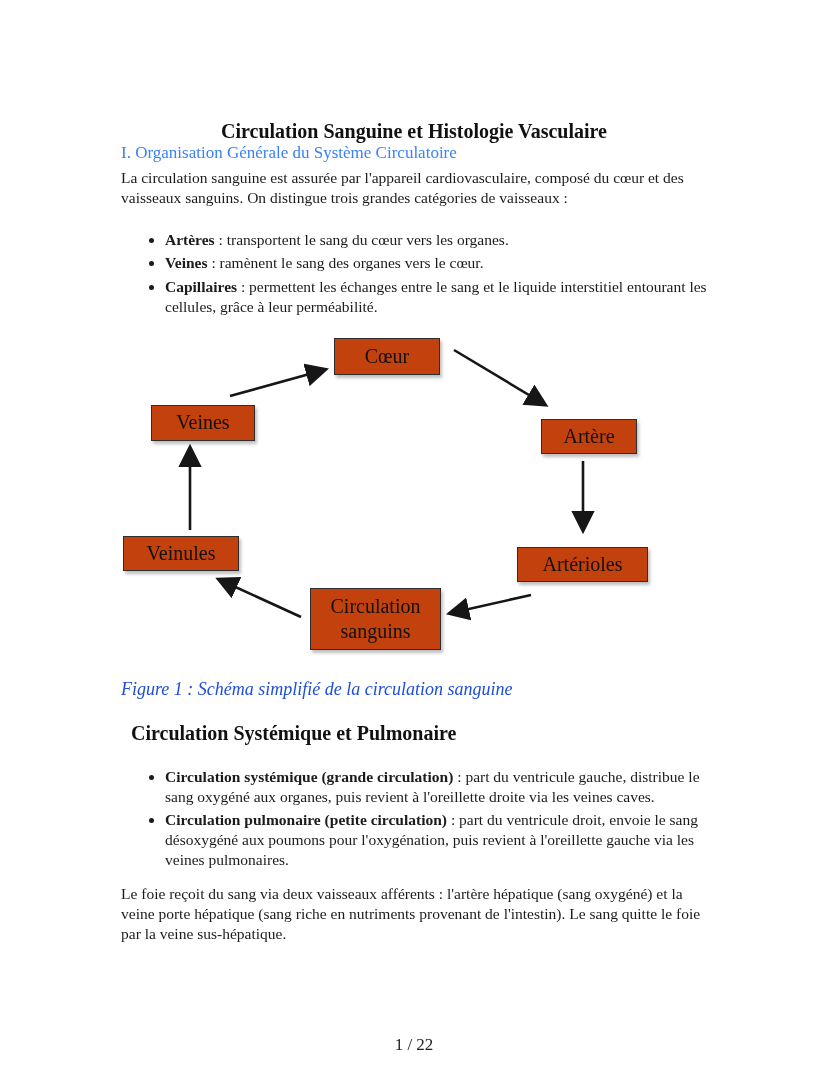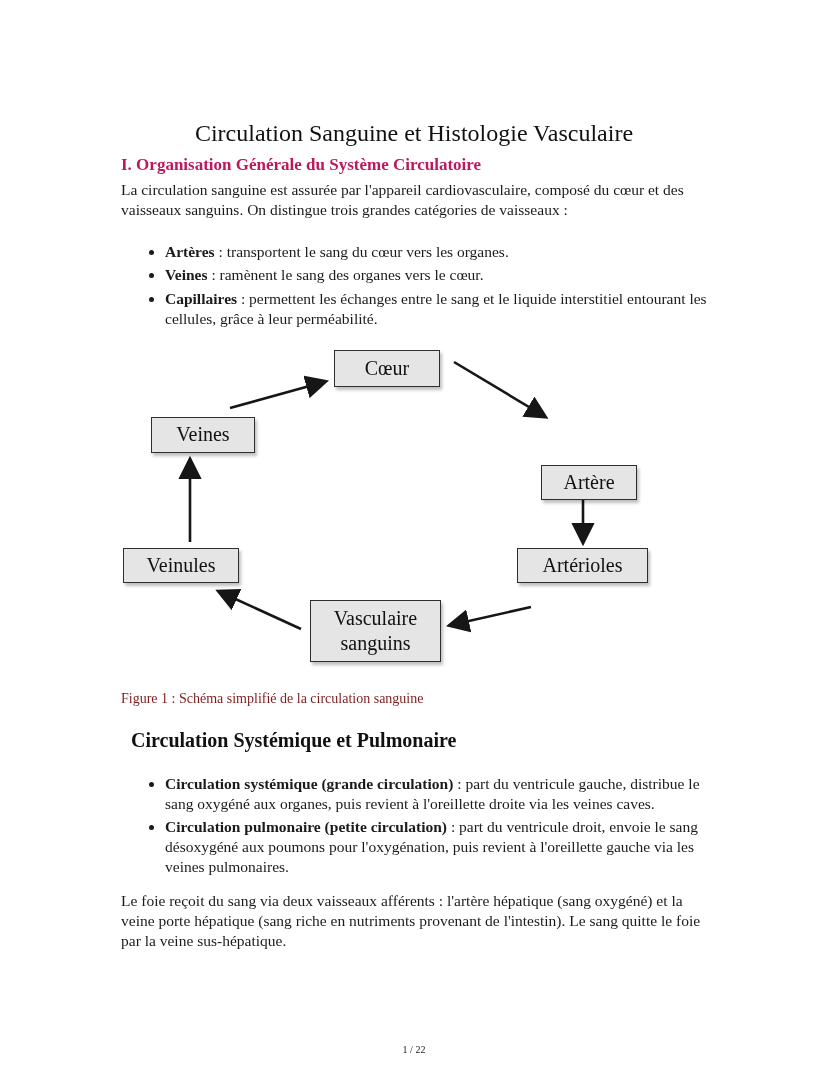--- a/index.html
+++ b/index.html
@@ -11,32 +11,32 @@
     margin: 0 auto;
     background: #ffffff;
     position: relative;
     font-family: "Liberation Serif", "DejaVu Serif", serif;
     color: #1b1b1b;
     padding: 120px 121px 0 121px;
     overflow: hidden;
   }
 
   .doc-title {
-    font-size: 24px;
-    font-weight: 400;
+    font-size: 20px;
+    font-weight: 700;
     text-align: center;
-    margin: 0 0 8px 0;
+    margin: 0 0 0 0;
     color: #111;
   }
 
   .h-main {
     font-size: 17px;
-    font-weight: 700;
+    font-weight: 400;
     margin: 0 0 5px 0;
-    color: #be185d;
+    color: #3b82f6;
   }
 
   .h-sub {
     font-size: 20px;
     font-weight: 700;
     margin: 22px 0 5px 10px;
     color: #111;
   }
 
   .body-text {
@@ -61,51 +61,52 @@
     height: 325px;
     margin-top: 10px;
   }
   .diagram svg.arrows {
     position: absolute;
     left: 0; top: 0;
     width: 586px; height: 325px;
   }
   .dnode {
     position: absolute;
-    background: #e5e5e5;
+    background: #c2410c;
     border: 1.5px solid #2e2e2e;
     box-shadow: 2px 3px 3px rgba(0,0,0,0.25);
     display: flex;
     align-items: center;
     justify-content: center;
     text-align: center;
     font-size: 20px;
     line-height: 1.25;
     color: #111;
     padding: 8px 4px;
   }
   .n-coeur       { left: 213px; top: 8px;   width: 106px; height: 37px; }
-  .n-artere      { left: 420px; top: 89px;  width: 96px;  height: 35px; margin-top: 34px; }
-  .n-arterioles  { left: 396px; top: 206px; width: 131px; height: 35px; }
+  .n-artere      { left: 420px; top: 89px;  width: 96px;  height: 35px; }
+  .n-arterioles  { left: 396px; top: 217px; width: 131px; height: 35px; }
   .n-capillaires { left: 189px; top: 258px; width: 131px; height: 62px; }
   .n-veinules    { left: 2px;   top: 206px; width: 116px; height: 35px; }
   .n-veines      { left: 30px;  top: 75px;  width: 104px; height: 36px; }
 
   .fig-caption {
-    font-size: 14px;
+    font-size: 18px;
+    font-style: italic;
     margin-top: 24px;
-    color: #7f1d1d;
+    color: #1d4ed8;
   }
 
   .page-number {
     position: absolute;
     left: 0; right: 0;
     bottom: 16px;
     text-align: center;
-    font-size: 10px;
+    font-size: 17px;
     color: #222;
   }
 </style>
 </head>
 <body>
 
 <div class="page">
 
   <h1 class="doc-title">Circulation Sanguine et Histologie Vasculaire</h1>
 
@@ -131,21 +132,21 @@
       <line x1="333" y1="20" x2="423" y2="74" stroke="#161616" stroke-width="2.6" marker-end="url(#ah)"></line>
       <line x1="462" y1="131" x2="462" y2="199" stroke="#161616" stroke-width="2.6" marker-end="url(#ah)"></line>
       <line x1="410" y1="265" x2="330" y2="283" stroke="#161616" stroke-width="2.6" marker-end="url(#ah)"></line>
       <line x1="180" y1="287" x2="99" y2="250" stroke="#161616" stroke-width="2.6" marker-end="url(#ah)"></line>
       <line x1="69" y1="200" x2="69" y2="119" stroke="#161616" stroke-width="2.6" marker-end="url(#ah)"></line>
     </svg>
 
     <div class="dnode n-coeur">Cœur</div>
     <div class="dnode n-artere">Artère</div>
     <div class="dnode n-arterioles">Artérioles</div>
-    <div class="dnode n-capillaires">Vasculaire sanguins</div>
+    <div class="dnode n-capillaires">Circulation sanguins</div>
     <div class="dnode n-veinules">Veinules</div>
     <div class="dnode n-veines">Veines</div>
   </div>
 
   <div class="fig-caption">Figure 1 : Schéma simplifié de la circulation sanguine</div>
 
   <h3 class="h-sub">Circulation Systémique et Pulmonaire</h3>
 
   <ul class="bullets">
     <li><span class="term">Circulation systémique (grande circulation)</span><span> : part du ventricule gauche, distribue le sang oxygéné aux organes, puis revient à l'oreillette droite via les veines caves.</span></li>

